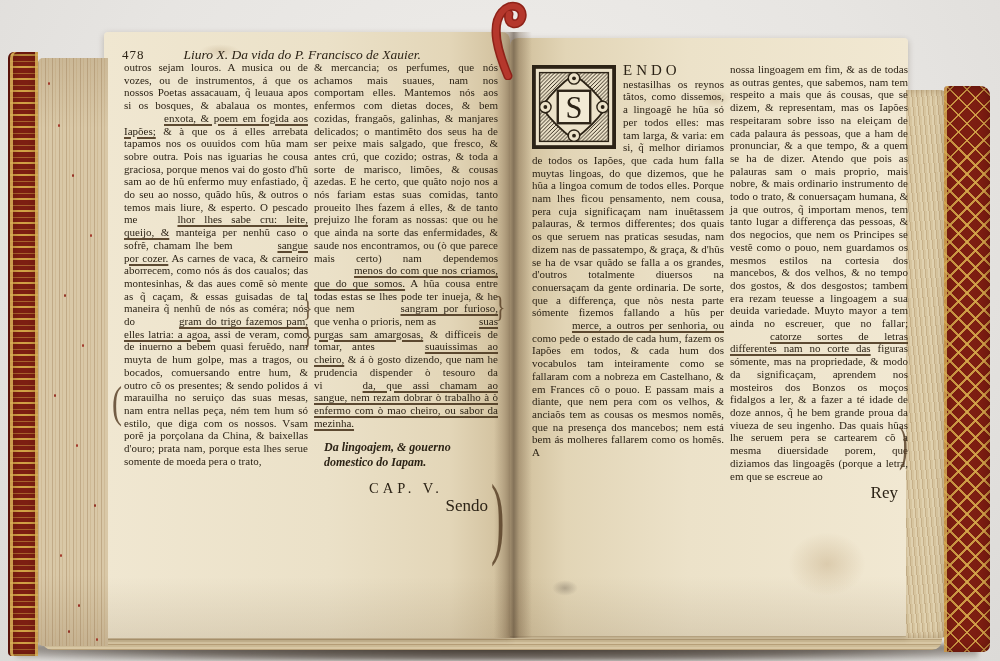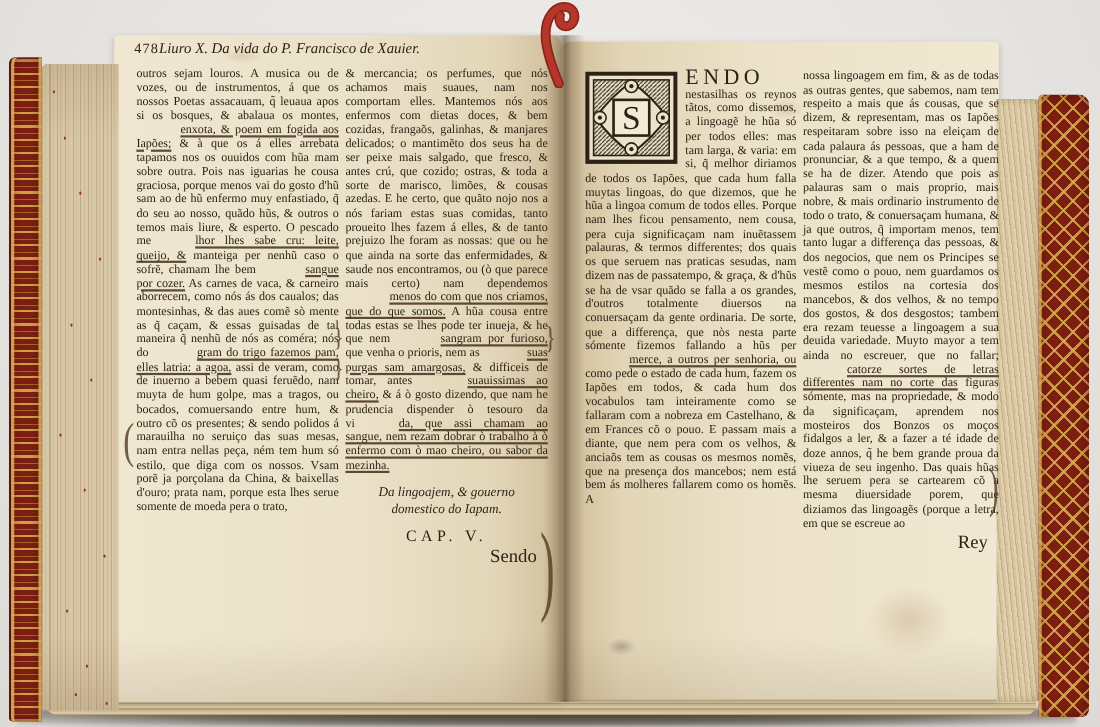--- a/index.html
+++ b/index.html
@@ -72,33 +72,33 @@
   .cover-right{
     position:absolute;left:944px;top:86px;width:46px;height:566px;z-index:2;
     background:#7d1e12;
     background-image:
       repeating-linear-gradient(45deg, rgba(0,0,0,0) 0 5px, rgba(216,172,76,.85) 5px 7px, rgba(0,0,0,0) 7px 12px),
       repeating-linear-gradient(-45deg, rgba(0,0,0,0) 0 5px, rgba(216,172,76,.85) 5px 7px, rgba(0,0,0,0) 7px 12px);
     box-shadow:inset 3px 0 0 rgba(220,180,90,.8), inset 0 0 12px rgba(60,10,5,.55);
     border-radius:4px 9px 7px 0;
   }
   .ribbon{position:absolute;left:474px;top:0px;z-index:6;}
-  .header-left{position:absolute;left:122px;top:36px;width:374px;display:flex;align-items:baseline;z-index:3;}
+  .header-left{position:absolute;left:122px;top:47px;width:374px;display:flex;align-items:baseline;z-index:3;gap:39px;}
   .header-right{position:absolute;left:526px;top:44px;width:378px;display:flex;align-items:baseline;z-index:3;}
   .pageno{font-size:13px;letter-spacing:1px;color:#2c2316;}
   .running{flex:1;text-align:left;font-style:italic;font-size:13.5px;color:#2c2316;white-space:nowrap;}
   .col{position:absolute;z-index:3;font-size:11px;line-height:12.7px;text-align:justify;color:#2c2316;}
   .col-l1{left:124px;top:61px;width:184px;}
   .col-l2{left:314px;top:61px;width:184px;}
   .col-r1{left:532px;top:64px;width:192px;}
   .col-r2{left:730px;top:63px;width:178px;}
   .u{text-decoration:underline;text-decoration-color:rgba(76,56,32,.9);text-decoration-thickness:1.5px;text-underline-offset:2px;margin-left:40px;}
   .initial-wrap{float:left;width:84px;height:84px;margin:1px 7px 2px 0;}
-  .opencaps{font-size:20px;letter-spacing:4px;}
-  .section-heading{margin-top:11px;text-align:center;font-style:italic;font-size:12px;line-height:14.5px;padding:0 10px;}
+  .opencaps{font-size:15px;letter-spacing:4px;}
+  .section-heading{margin-top:11px;text-align:left;font-style:italic;font-size:12px;line-height:14.5px;padding:0 10px;font-weight:bold;}
   .chapter{margin-top:13px;text-align:center;font-size:14.5px;letter-spacing:4px;font-family:Liberation Serif, serif;}
   .catchword{margin-top:5px;text-align:right;font-size:17px;padding-right:10px;}
   
   .brace{position:absolute;z-index:5;color:rgba(82,58,32,.8);font-family:"Liberation Serif",serif;transform-origin:top left;}
   .brace-l1a{left:303px;top:294px;font-size:20px;transform:scaleY(1.2);}
   .brace-l1b{left:303px;top:322px;font-size:20px;transform:scaleY(1.2);}
   .brace-l1c{left:112px;top:376px;font-size:30px;transform:scaleY(1.5);}
   .brace-l2a{left:495px;top:290px;font-size:22px;transform:scaleY(1.3);}
   .brace-l2b{left:491px;top:462px;font-size:40px;transform:scaleY(2.3);}
   .brace-r2{left:899px;top:416px;font-size:26px;transform:scaleY(1.9);}

